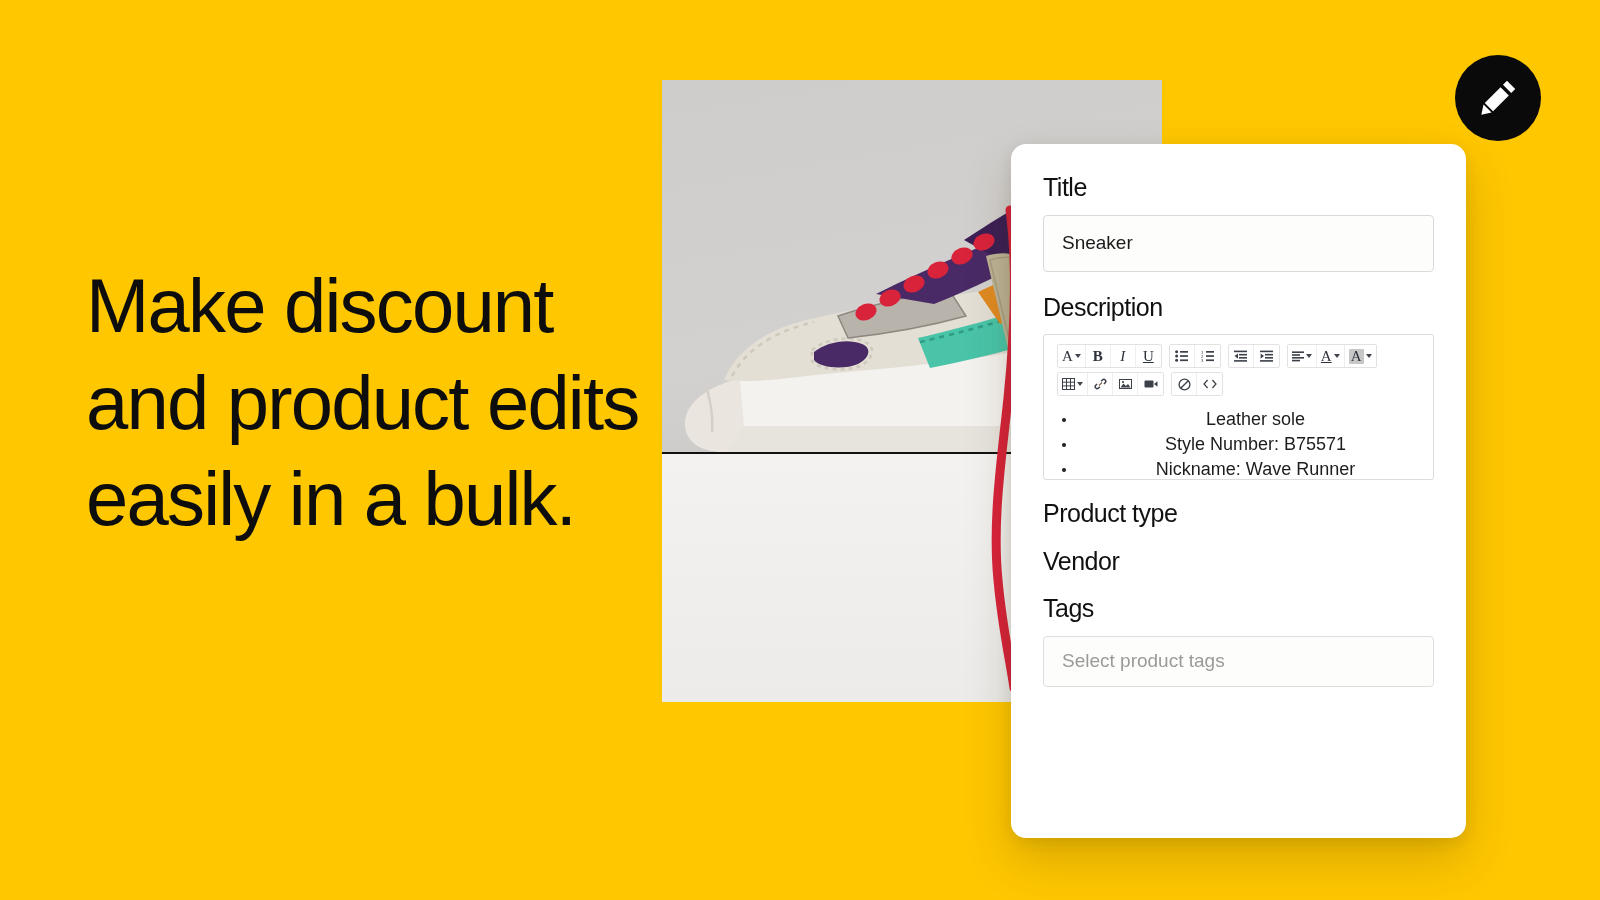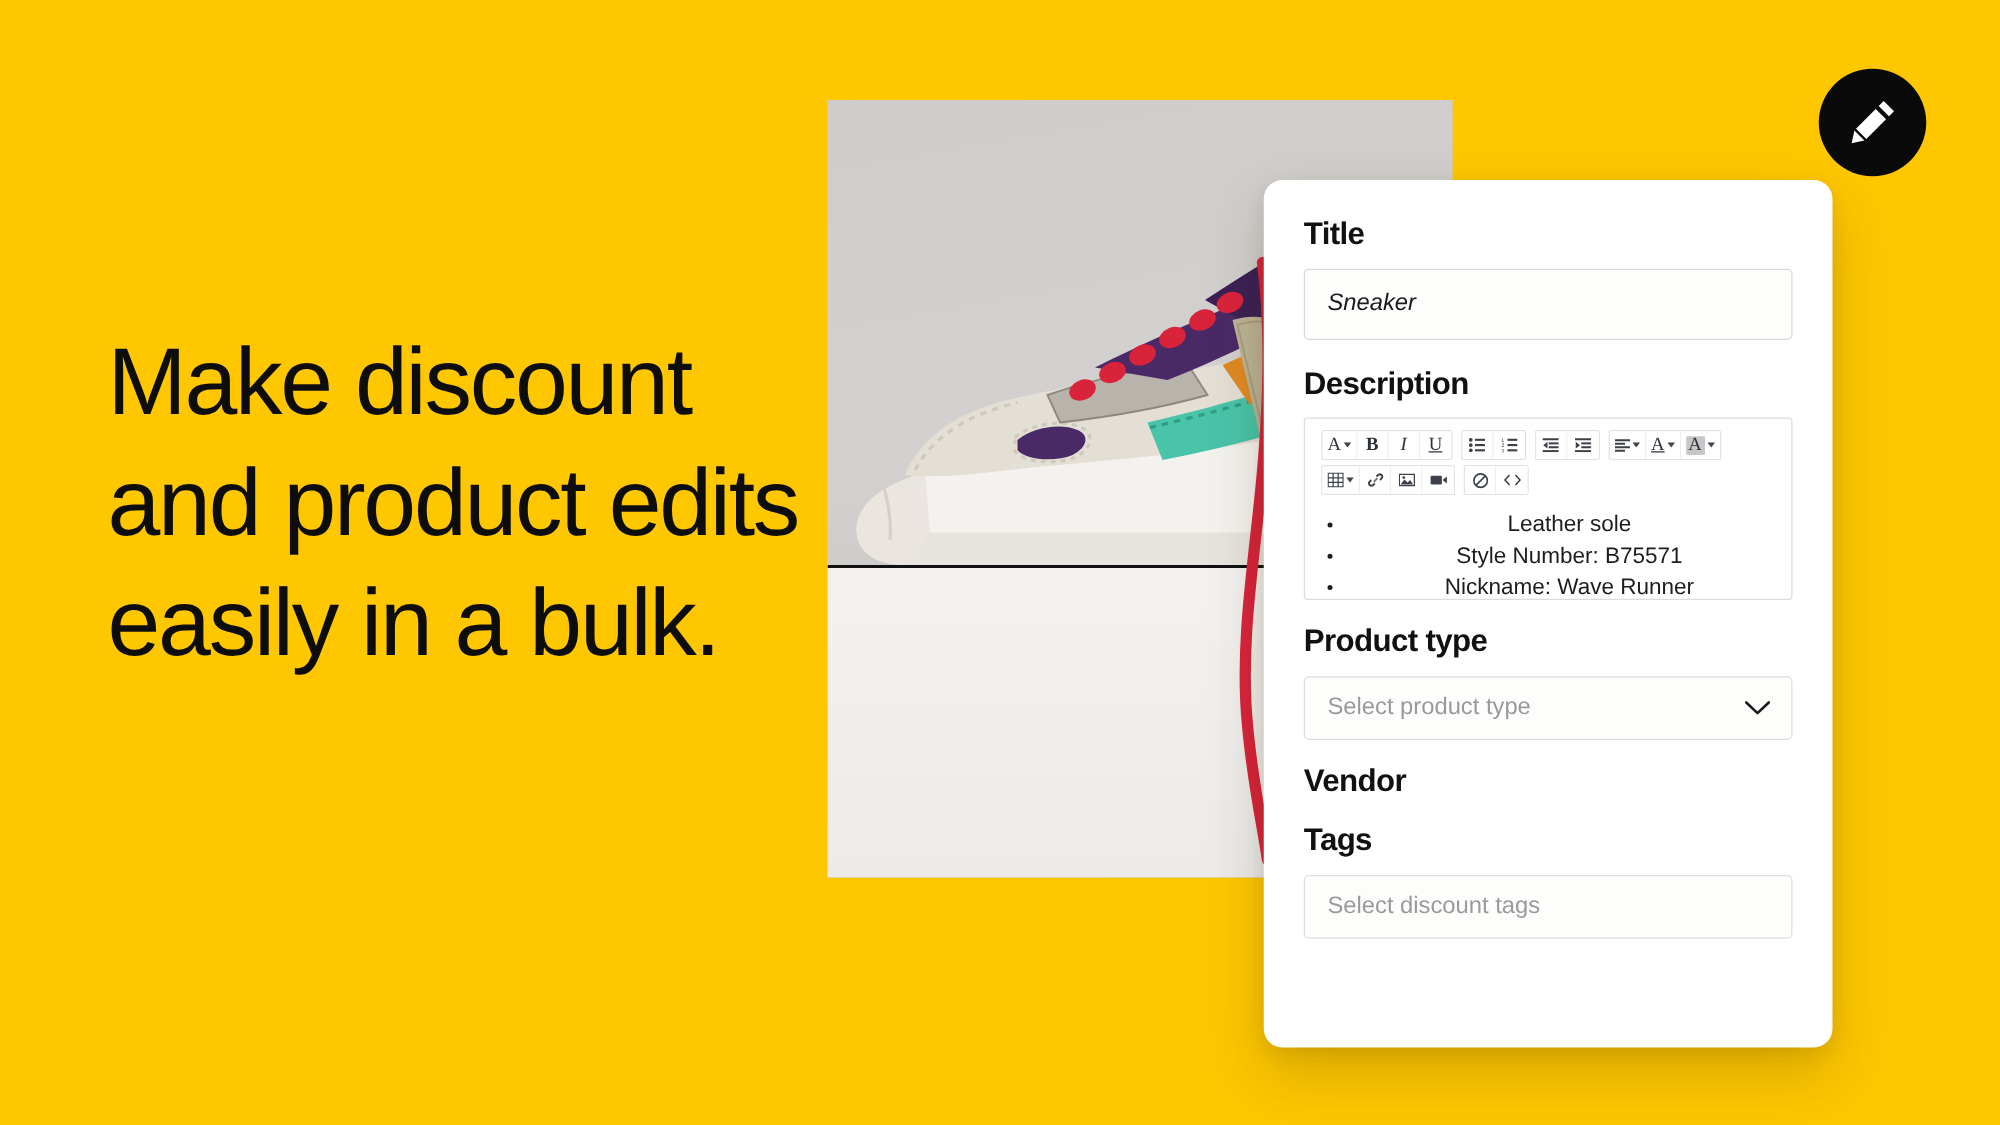--- a/index.html
+++ b/index.html
@@ -86,39 +86,38 @@
     width: 455px;
     height: 694px;
     background: #ffffff;
     border-radius: 15px;
     box-shadow: 0 22px 48px rgba(60,45,0,0.20), 0 4px 14px rgba(60,45,0,0.10);
     padding: 30px 32px 0 32px;
   }
 
   .field-label {
     font-size: 25px;
-    font-weight: 700;
+    font-weight: 400;
     color: #111111;
     letter-spacing: -0.5px;
     line-height: 1.1;
   }
 
   .text-input {
     margin-top: 13px;
     width: 391px;
     height: 57px;
     border: 1px solid #d9d9d9;
     border-radius: 4px;
     background: #fdfdfc;
     display: flex;
     align-items: center;
     padding: 0 18px;
     font-size: 19px;
     color: #1a1a1a;
-    font-style: italic;
   }
 
   .select-input {
     margin-top: 13px;
     width: 391px;
     height: 51px;
     border: 1px solid #dedede;
     border-radius: 4px;
     background: #fdfdfc;
     display: flex;
@@ -461,33 +460,27 @@
             <li>Leather sole</li>
             <li>Style Number: B75571</li>
             <li>Nickname: Wave Runner</li>
           </ul>
         </div>
       </div>
     </div>
 
     <div class="label-gap-sm">
       <div class="field-label">Product type</div>
-      <div class="select-input">
-        <span>Select product type</span>
-        <svg class="chevron" width="22" height="13" viewBox="0 0 22 13">
-          <path d="M2 2 L11 10.5 L20 2" fill="none" stroke="#1a1a1a" stroke-width="2.1" stroke-linecap="round" stroke-linejoin="round"></path>
-        </svg>
-      </div>
     </div>
 
     <div class="label-gap-sm">
       <div class="field-label">Vendor</div>
     </div>
 
     <div class="label-gap-sm">
       <div class="field-label">Tags</div>
       <div class="select-input">
-        <span>Select discount tags</span>
+        <span>Select product tags</span>
       </div>
     </div>
 
   </div>
 </div>
 
 </body></html>

